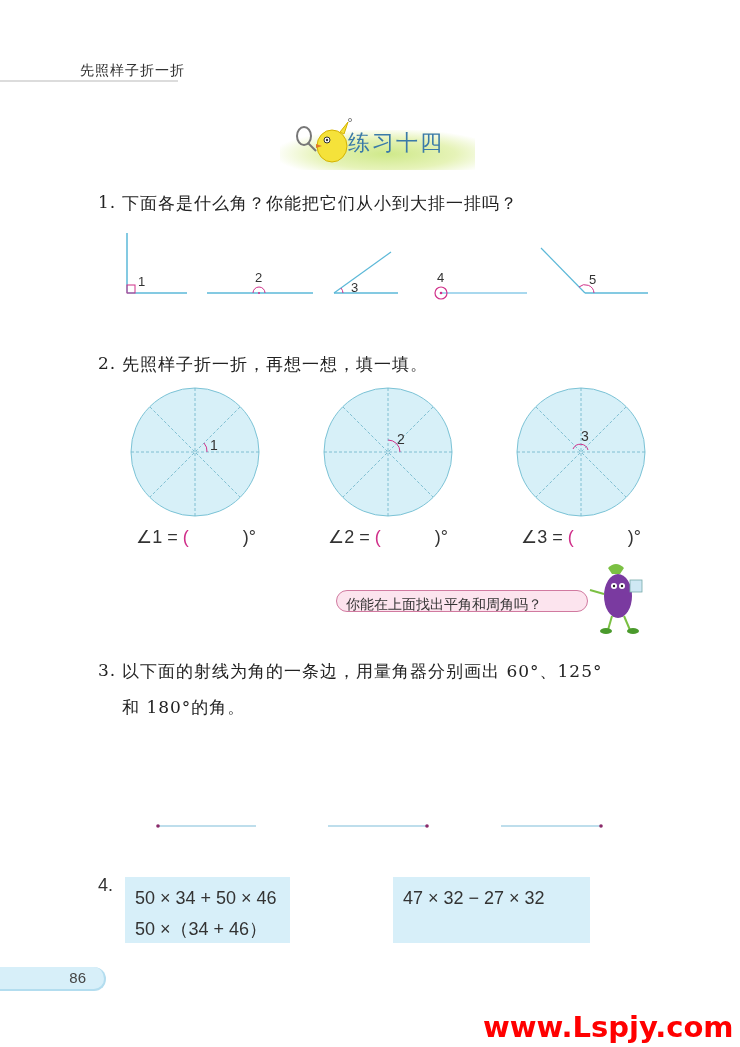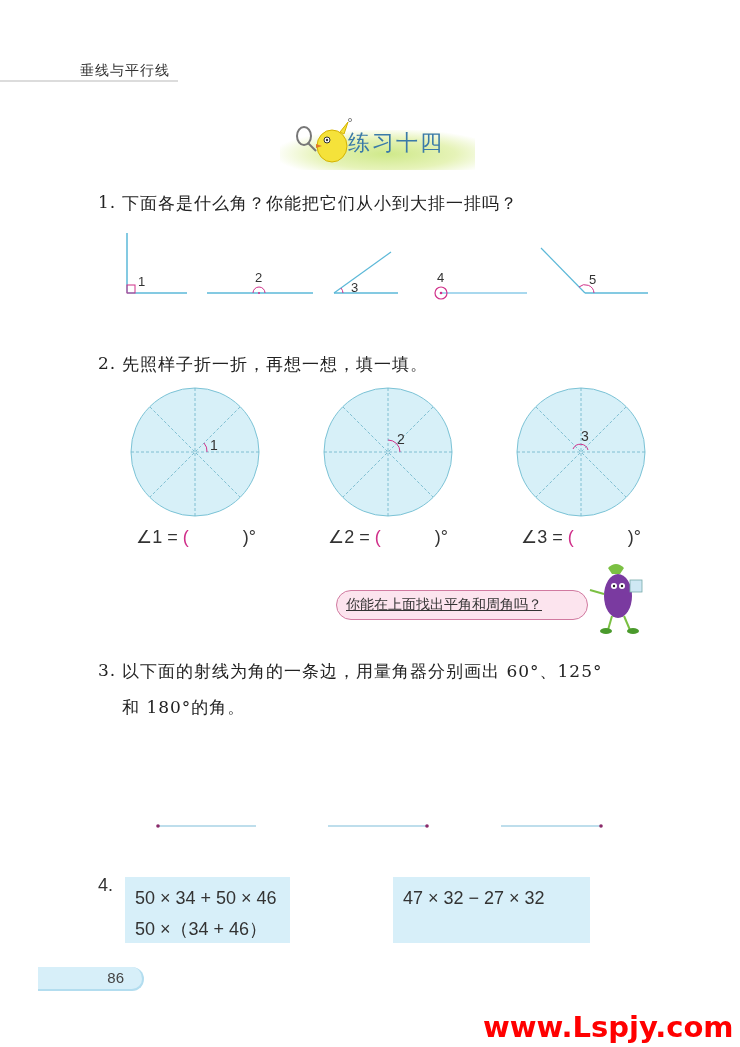--- a/index.html
+++ b/index.html
@@ -8,34 +8,34 @@
   .abs { position: absolute; }
   .header-rule { left: 0; top: 80px; width: 178px; height: 2px; background: #dcdcdc; }
   .header-text { left: 80px; top: 62px; font-size: 14px; color: #333; letter-spacing: 1px; }
   .title-band { left: 280px; top: 130px; width: 195px; height: 40px;
      background: radial-gradient(ellipse at 55% 60%, #cfe98a 0%, #e6f3b8 45%, rgba(255,255,255,0) 75%); }
   .title-text { left: 348px; top: 128px; font-size: 22px; color: #3a7aa8; font-family: "DejaVu Sans", sans-serif; letter-spacing: 2px; }
   .q-text { font-size: 17px; color: #222; letter-spacing: 1px; }
   .lbl { font-family: "Liberation Sans", sans-serif; font-size: 13px; color: #333; }
   .eq { font-family: "Liberation Sans", sans-serif; font-size: 18px; color: #333; }
   .paren { color: #d0308a; }
-  .bubble { left: 336px; top: 590px; width: 252px; height: 30px; border: 1.5px solid #d17aa0;
-            background: #fce4ee; border-radius: 15px; font-size: 14px; padding: 5px 0 0 9px; color: #333; text-decoration: underline; }
+  .bubble { left: 336px; top: 590px; width: 252px; height: 22px; border: 1.5px solid #d17aa0;
+            background: #fce4ee; border-radius: 15px; font-size: 14px; padding: 5px 0 0 9px; color: #333; }
   .calc-box { background: #d7eff9; font-family: "Liberation Sans", sans-serif; font-size: 18px; color: #333;
               padding: 6px 10px; line-height: 31px; }
   .page-tab { left: 0; top: 967px; width: 106px; height: 24px; background: #d7eff9; border-radius: 0 12px 12px 0;
               border-right: 2px solid #b3ddef; border-bottom: 2px solid #b3ddef; font-family: "Liberation Sans", sans-serif;
-              font-size: 15px; color: #444; text-align: right; padding: 2px 18px 0 0; margin-left: 38px; }
+              font-size: 15px; color: #444; text-align: right; padding: 2px 18px 0 0; }
   .watermark { left: 483px; top: 1010px; font-family: "DejaVu Sans", sans-serif; font-weight: bold; font-size: 29px;
                color: #ff0000; letter-spacing: 0px; }
 </style>
 </head>
 <body>
 
-<div class="abs header-text">垂线与平行线</div>
+<div class="abs header-text">先照样子折一折</div>
 <div class="abs header-rule"></div>
 
 <div class="abs title-band"></div>
 <svg class="abs" style="left:292px;top:118px" width="60" height="48">
   <ellipse cx="12" cy="18" rx="7" ry="9" fill="none" stroke="#777" stroke-width="2"></ellipse>
   <line x1="16" y1="25" x2="24" y2="33" stroke="#777" stroke-width="2"></line>
   <ellipse cx="40" cy="28" rx="15" ry="16" fill="#f5e23a" stroke="#d5b300"></ellipse>
   <circle cx="35" cy="22" r="3" fill="#fff" stroke="#333"></circle>
   <circle cx="35" cy="22" r="1.2" fill="#333"></circle>
   <path d="M48 14 L56 4 L52 16 Z" fill="#f5e23a" stroke="#d5b300"></path>

